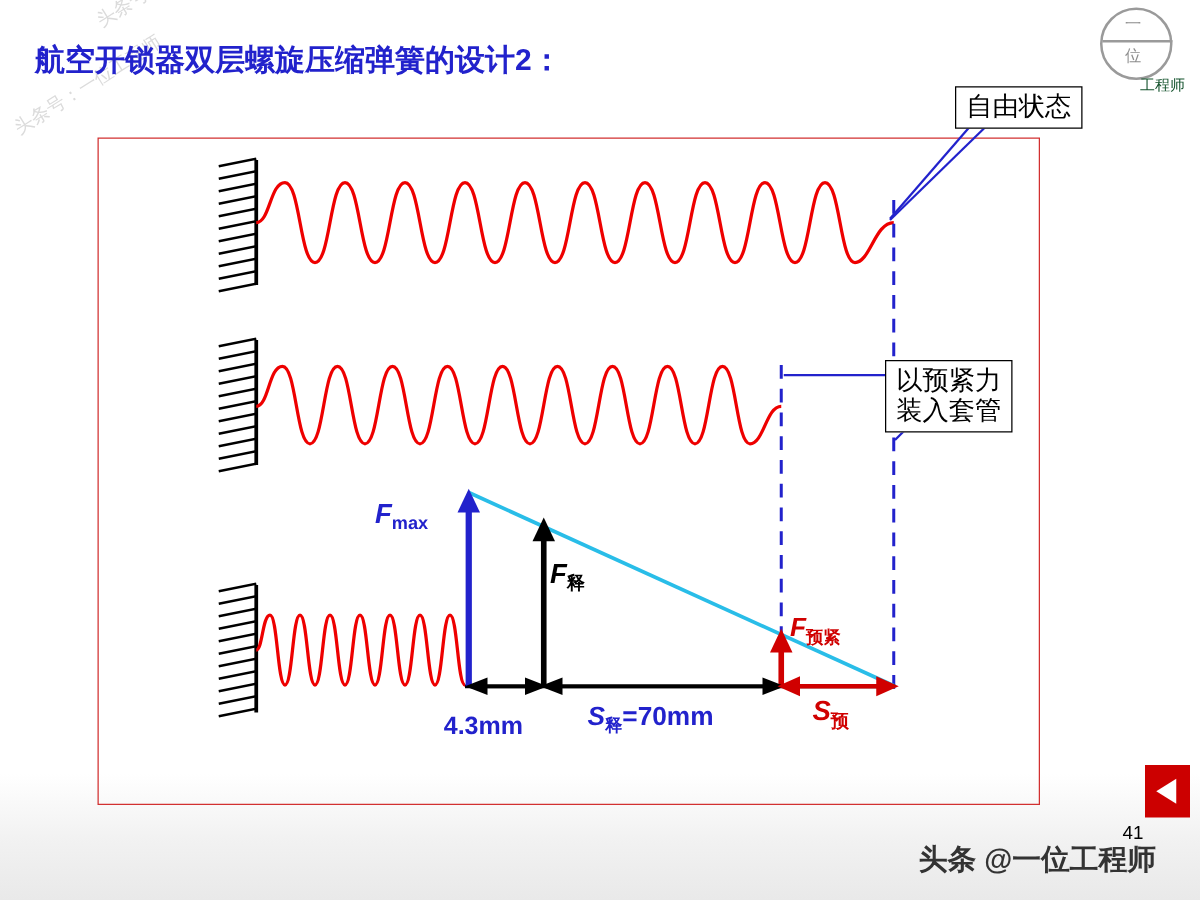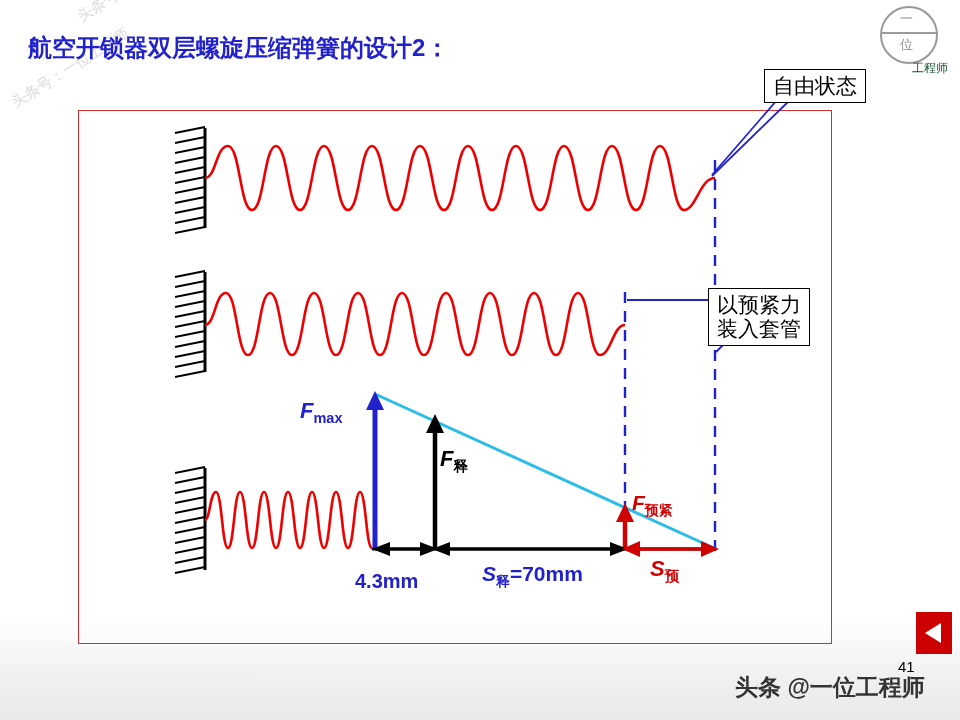--- a/index.html
+++ b/index.html
@@ -56,21 +56,21 @@
   
   svg.canvas{position:absolute;left:0;top:0;width:960px;height:720px;}
   
   .lbl{position:absolute;white-space:nowrap;font-weight:bold;}
   .lbl i{font-style:italic;}
   .lbl sub{font-size:.66em;font-weight:bold;font-style:normal;}
   #lbl-fmax{left:300px;top:398px;font-size:22px;color:#2222cc;}
   #lbl-fshi{left:440px;top:446px;font-size:22px;color:#000;}
   #lbl-fyu{left:632px;top:491px;font-size:21px;color:#d00000;}
   #lbl-43mm{left:355px;top:570px;font-size:20px;color:#2222cc;}
-  #lbl-sshi{left:470px;top:562px;font-size:21px;color:#2222cc;margin-left:12px;}
+  #lbl-sshi{left:470px;top:562px;font-size:21px;color:#2222cc;}
   #lbl-syu{left:650px;top:556px;font-size:22px;color:#d00000;}
   
   .slide-num{
     position:absolute;left:898px;top:658px;font-size:15px;color:#000000;
   }
   .footer-brand{
     position:absolute;left:735px;top:672px;font-size:23px;font-weight:bold;color:#333;
     white-space:nowrap;
   }
   .nav-btn{

